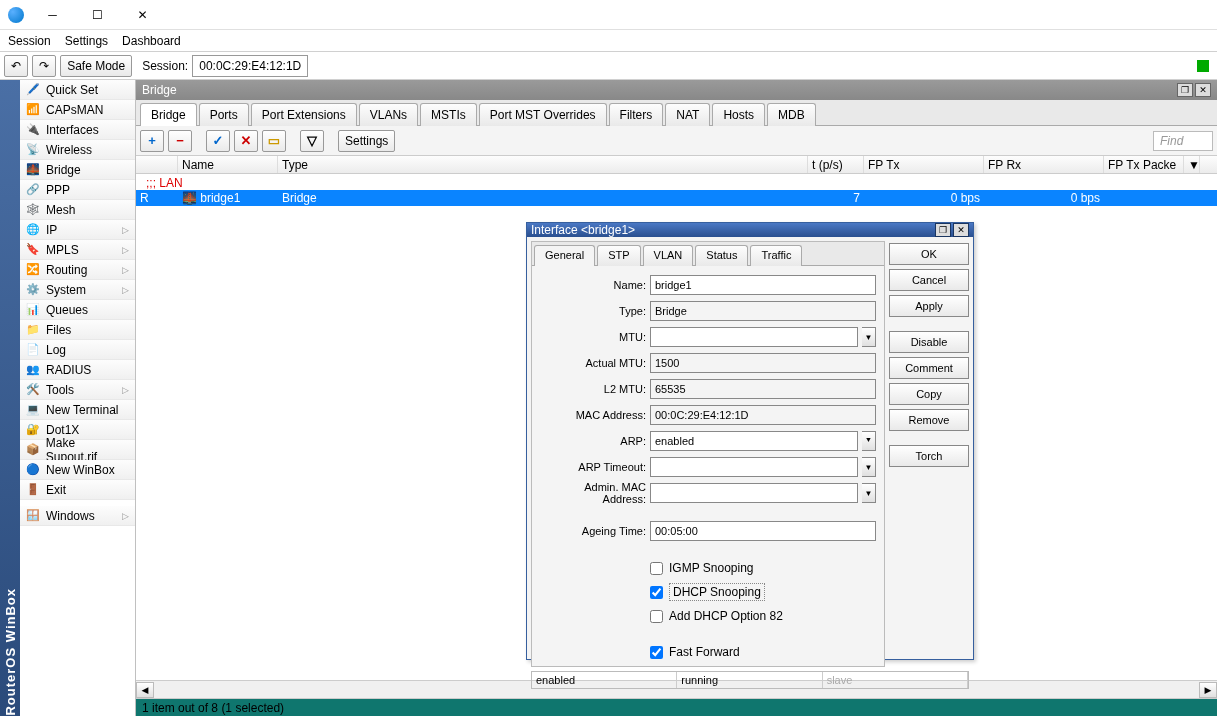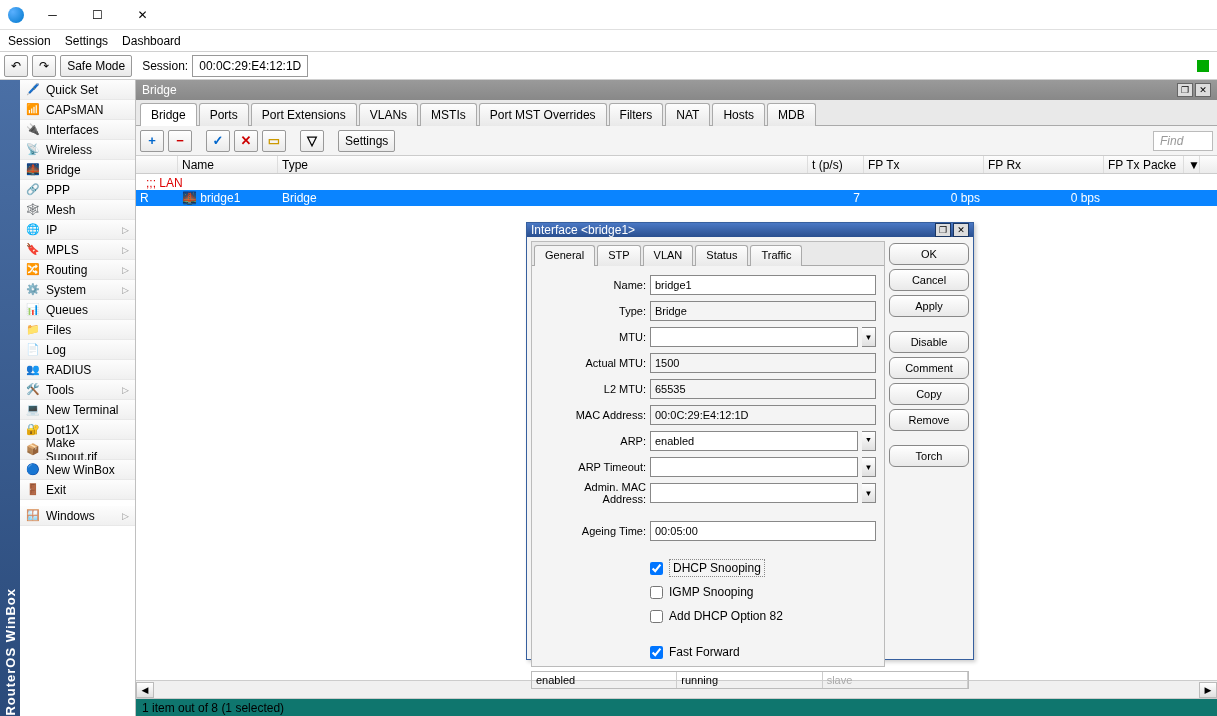--- a/index.html
+++ b/index.html
@@ -79,21 +79,21 @@
 .frow .inp.ro { background:#f4f4f4; }
 .frow .dd { width:14px; height:20px; border:1px solid #888; border-left:none; background:linear-gradient(#fff,#e0e0e0); display:flex; align-items:center; justify-content:center; font-size:8px;}
 .chkrow { display:flex; align-items:center; height:20px; padding-left:110px; gap:6px; font-size:11px;}
 .chkrow input { width:13px; height:13px; }
 .dotted { border:1px dotted #888; padding:1px 3px; }
 .spacer { height:8px; }
 .dlg-status { height:20px; display:flex; border:1px solid #bbb; margin:0 4px 4px 4px; }
 .dlg-status div { flex:1; border-right:1px solid #ccc; padding:2px 4px; font-size:11px; color:#000;}
 .dlg-status div.dim { color:#aaa; }
 .dlg-side { width:80px; display:flex; flex-direction:column; gap:4px; padding-top:2px;}
-.dlg-btn { height:22px; border:1px solid #888; background:linear-gradient(#fff,#e9e9e9); border-radius:6px; display:flex; align-items:center; justify-content:center; font-size:11px;}
+.dlg-btn { height:22px; border:1px solid #888; background:linear-gradient(#fff,#e9e9e9); border-radius:0; display:flex; align-items:center; justify-content:center; font-size:11px;}
 </style>
 </head>
 <body>
 
 <div class="titlebar">
   <div class="icon"></div>
   <div class="winctrl">
     <div>─</div>
     <div>☐</div>
     <div>✕</div>
@@ -343,26 +343,26 @@
                 <div class="inp"></div>
                 <div class="dd">▼</div>
               </div>
             <div class="spacer"></div>
             <div class="frow">
                 <label>Ageing Time:</label>
                 <div class="inp">00:05:00</div>
               </div>
             <div class="spacer"></div>
             <div class="chkrow">
+                <input type="checkbox" style="">
+                <span>IGMP Snooping</span>
+              </div>
+            <div class="chkrow">
                 <input type="checkbox" checked="" style="">
                 <span class="dotted">DHCP Snooping</span>
-              </div>
-            <div class="chkrow">
-                <input type="checkbox" style="">
-                <span>IGMP Snooping</span>
               </div>
             <div class="chkrow">
                 <input type="checkbox" style="">
                 <span>Add DHCP Option 82</span>
               </div>
             <div class="spacer"></div>
             <div class="chkrow">
                 <input type="checkbox" checked="" style="">
                 <span>Fast Forward</span>
               </div>

